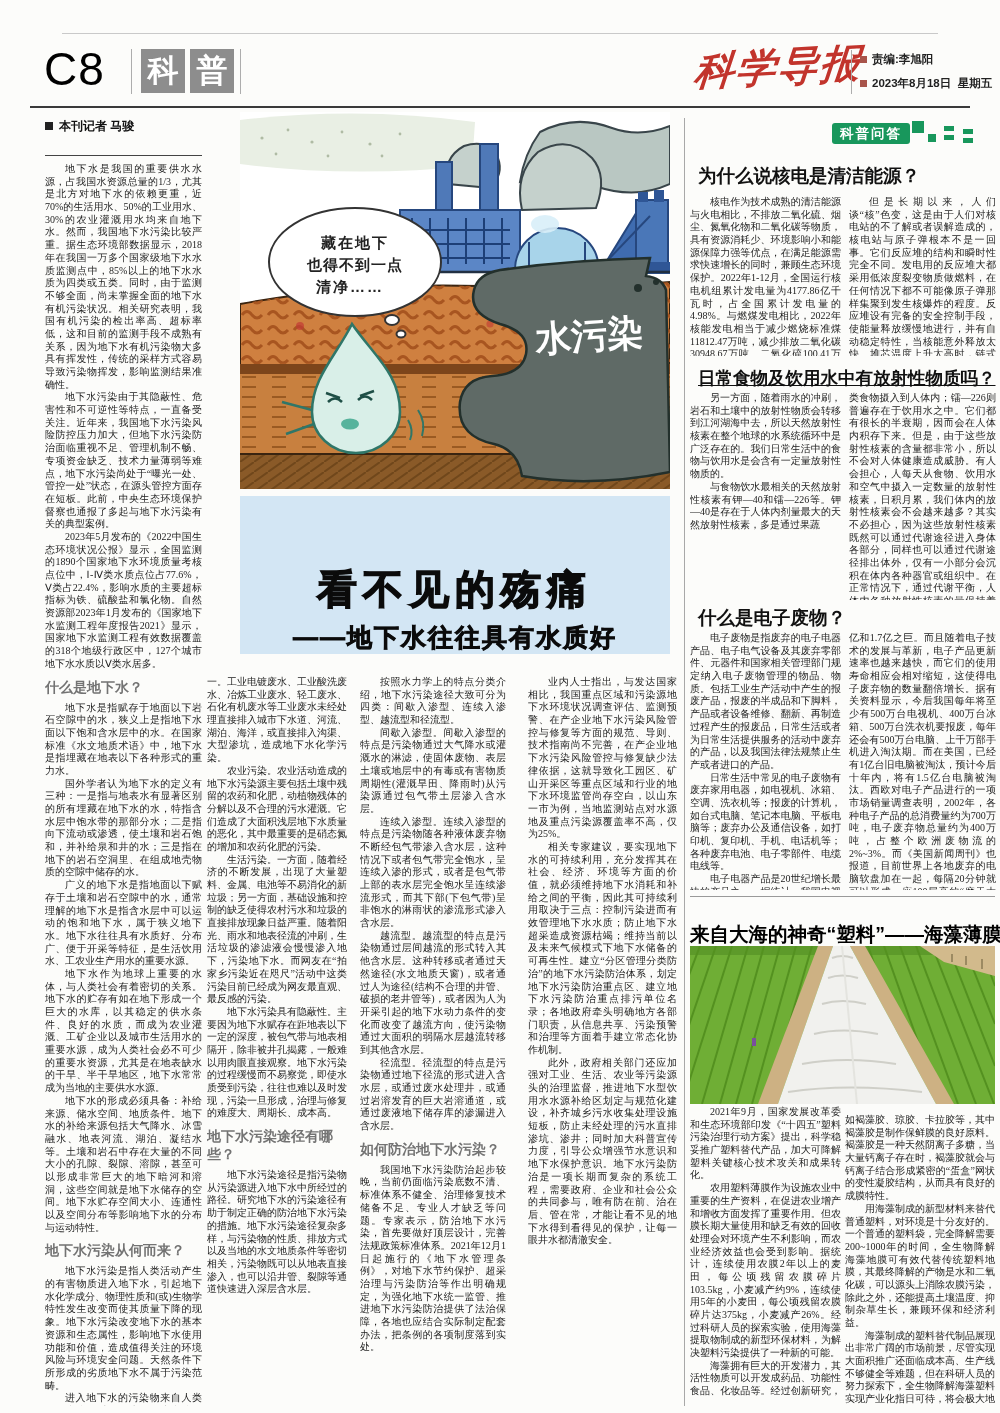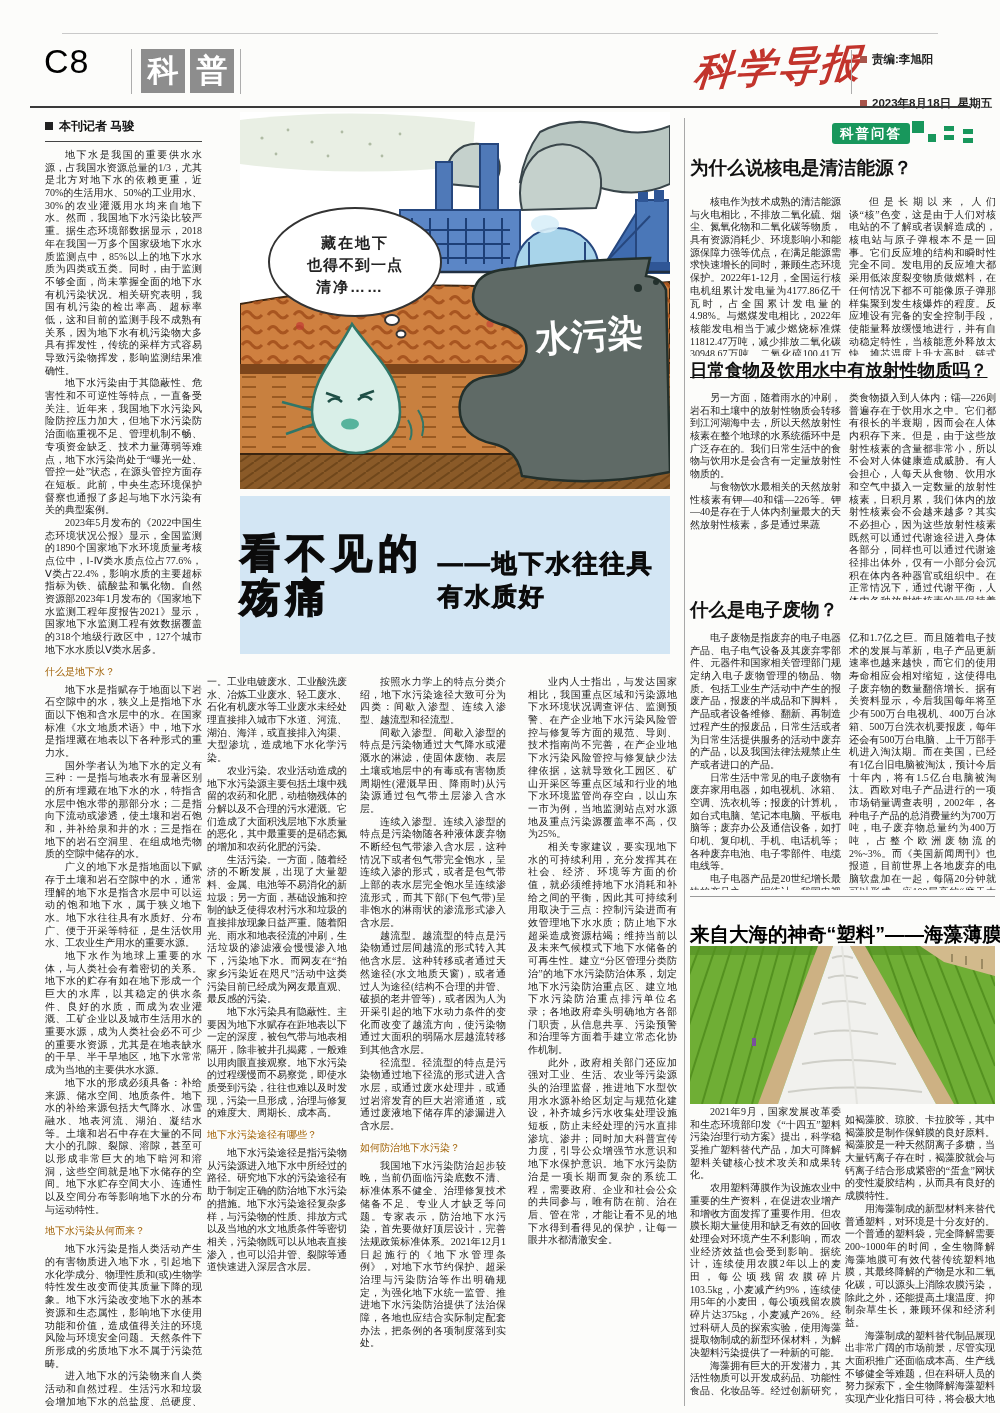--- a/index.html
+++ b/index.html
@@ -1,74 +1,74 @@
 <!DOCTYPE html>
 <html style="--masthead_red: #c2342c; --badge_green: #18975c; --headline_panel_blue: #d3e6f4; --section_box_gray: #8d8d8d; --accent_square_red: #a8544a;"><head>
 <meta charset="utf-8">
 <style>
   html,body{margin:0;padding:0;background:#e9e9e9;}
   #page{position:relative;width:1000px;height:1413px;margin:0 auto;background:#fcfcfa;
         font-family:"Liberation Serif",serif;color:#1c1c1c;overflow:hidden;}
   .abs{position:absolute;}
   
   .top-hairline{left:62px;top:33px;width:876px;height:1px;background:#c9c9c9;}
-  .page-number{left:44px;top:42px;font-family:"Liberation Sans",sans-serif;font-size:34px;color:#000;letter-spacing:1px;}
+  .page-number{left:44px;top:42px;font-family:"Liberation Sans",sans-serif;font-size:46px;color:#000;letter-spacing:1px;}
   .vline{width:1px;background:#adadad;}
   .sec-box{width:44px;height:44px;background:var(--section_box_gray);color:#fff;
            font-family:"Liberation Sans",sans-serif;font-weight:bold;font-size:31px;
            display:flex;align-items:center;justify-content:center;}
   .masthead{left:694px;top:40px;width:160px;font-size:40px;font-weight:bold;font-style:italic;
             color:var(--masthead_red);transform:rotate(-3deg) skewX(-8deg);letter-spacing:2px;white-space:nowrap;}
   .hdr-meta{font-family:"Liberation Sans",sans-serif;font-size:11.5px;font-weight:bold;color:#222;white-space:nowrap;}
   .sq{display:inline-block;width:7px;height:7px;background:var(--accent_square_red);margin-right:5px;}
   .header-rule{left:30px;top:106px;width:940px;height:2px;background:#3a3a3a;}
   
   .col{overflow:hidden;}
   .body-p{font-size:10px;line-height:1.27;text-align:justify;margin:0;text-indent:2em;}
   .body-p.ni{text-indent:0;}
-  .col-subhead{font-family:"Liberation Sans",sans-serif;font-size:10px;font-weight:normal;color:#a16207;margin:8px 0 5px;}
+  .col-subhead{font-family:"Liberation Sans",sans-serif;font-size:14px;font-weight:bold;color:#737373;margin:8px 0 5px;}
   .article-byline-end{text-align:right;font-weight:bold;font-size:10.5px;margin:4px 2px 0 0;
                       font-family:"Liberation Sans",sans-serif;}
   .reporter{font-family:"Liberation Sans",sans-serif;font-size:12px;font-weight:bold;color:#111;
-            border-bottom:1px solid #444;padding-bottom:6px;margin-bottom:7px;}
+            border-bottom:1px solid #444;padding-bottom:20px;margin-bottom:7px;}
   .reporter .bsq{display:inline-block;width:8px;height:8px;background:#222;margin-right:6px;}
   
   .headline-panel{left:240px;top:496px;width:430px;height:158px;background:var(--headline_panel_blue);
-                  display:flex;flex-direction:row;align-items:center;justify-content:flex-end;}
+                  display:flex;flex-direction:column;align-items:center;justify-content:flex-end;}
   .headline-main{font-family:"Liberation Sans",sans-serif;font-weight:bold;font-size:40px;color:#0b0b0b;
                  letter-spacing:6px;-webkit-text-stroke:1.3px #0b0b0b;line-height:1.1;}
   .headline-sub{font-family:"Liberation Sans",sans-serif;font-weight:bold;font-size:25px;color:#0b0b0b;
                 letter-spacing:2px;-webkit-text-stroke:0.8px #0b0b0b;margin-top:10px;}
   
   .main-divider{left:684px;top:118px;width:1px;height:1288px;background:#a8a8a8;}
   .qa-badge{left:832px;top:123px;width:78px;height:21px;background:var(--badge_green);border-radius:3px;
             color:#fff;font-family:"Liberation Sans",sans-serif;font-weight:bold;font-size:13.5px;
             display:flex;align-items:center;justify-content:center;letter-spacing:2px;}
   .gsq{position:absolute;background:var(--badge_green);}
-  .qa-heading{font-family:"Liberation Sans",sans-serif;font-weight:bold;color:#111;margin:0;white-space:nowrap;}
+  .qa-heading{font-family:"Liberation Sans",sans-serif;font-weight:bold;color:#111;margin:8px;white-space:nowrap;}
   .thin-rule{height:1px;background:#999;}
   .bottom-headline{font-family:"Liberation Sans",sans-serif;font-weight:bold;font-size:19.5px;color:#000;white-space:nowrap;}
 </style>
 </head>
 <body>
 
 <div id="page">
 
   <div class="abs top-hairline"></div>
   <div class="abs page-number">C8</div>
   <div class="abs vline" style="left:131px;top:49px;height:45px;"></div>
   <div class="abs sec-box" style="left:141px;top:49px;">科</div>
   <div class="abs sec-box" style="left:190px;top:49px;">普</div>
   <div class="abs vline" style="left:240px;top:49px;height:45px;"></div>
   <div class="abs masthead">科学导报</div>
   <div class="abs vline" style="left:851px;top:50px;height:44px;"></div>
   <div class="abs hdr-meta" style="left:860px;top:52px;">
     <span class="sq"></span><span>责编:李旭阳</span>
   </div>
-  <div class="abs hdr-meta" style="left:860px;top:76px;margin-top:20px;">
+  <div class="abs hdr-meta" style="left:860px;top:76px;">
     <span class="sq"></span><span>2023年8月18日</span>&nbsp;&nbsp;<span>星期五</span>
   </div>
   <div class="abs header-rule"></div>
 
   <div class="abs col" style="left:45px;top:118px;width:157px;height:1288px;">
     <div class="reporter">
       <span class="bsq"></span><span>本刊记者 马骏</span>
     </div>
     <div>
         <p class="body-p">地下水是我国的重要供水水源，占我国水资源总量的1/3，尤其是北方对地下水的依赖更重，近70%的生活用水、50%的工业用水、30%的农业灌溉用水均来自地下水。然而，我国地下水污染比较严重。据生态环境部数据显示，2018年在我国一万多个国家级地下水水质监测点中，85%以上的地下水水质为四类或五类。同时，由于监测不够全面，尚未掌握全面的地下水有机污染状况。相关研究表明，我国有机污染的检出率高、超标率低，这和目前的监测手段不成熟有关系，因为地下水有机污染物大多具有挥发性，传统的采样方式容易导致污染物挥发，影响监测结果准确性。</p>

